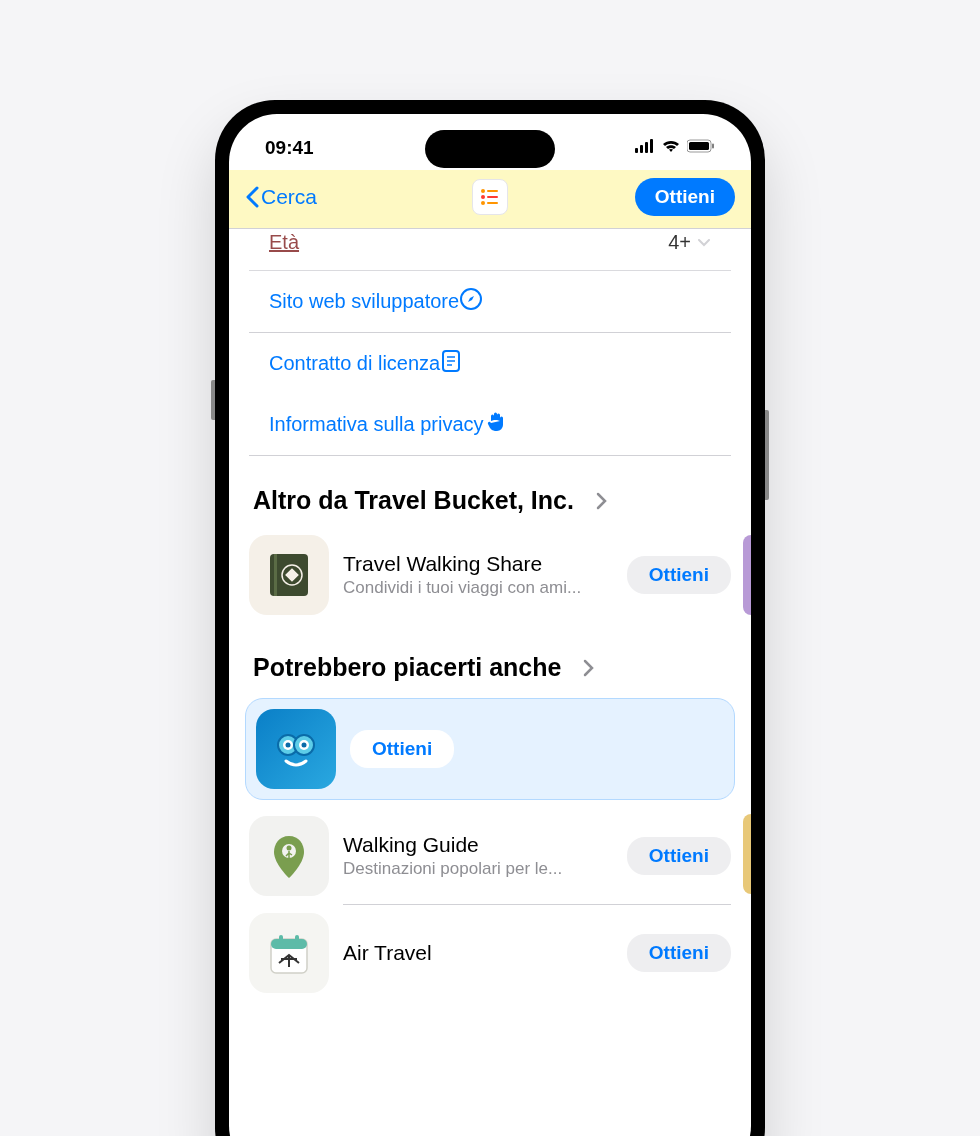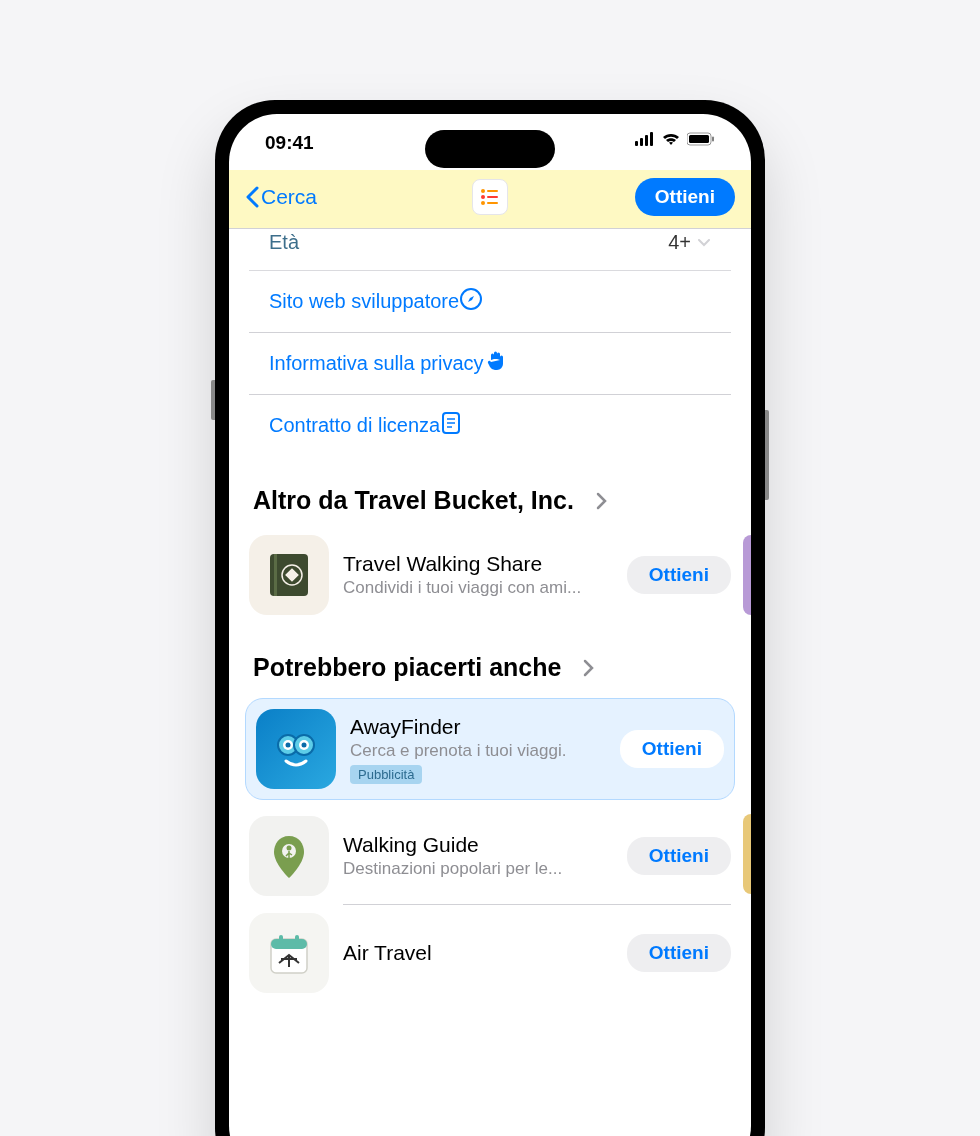--- a/index.html
+++ b/index.html
@@ -56,21 +56,21 @@
       transform: translateX(-50%);
       width: 130px;
       height: 38px;
       background: #000;
       border-radius: 20px;
       z-index: 10;
     }
     .status-bar {
       display: flex;
       justify-content: space-between;
-      align-items: flex-start;
+      align-items: center;
       padding: 18px 36px 6px;
       height: 56px;
     }
     .status-time {
       font-size: 19px;
       font-weight: 600;
     }
     .status-icons {
       display: flex;
       gap: 6px;
@@ -125,21 +125,21 @@
       align-items: center;
       padding: 16px 20px;
       border-bottom: 0.5px solid #d1d1d6;
       font-size: 20px;
       margin: 0 20px;
     }
     .info-row.partial {
       padding-top: 2px;
       opacity: 0.8;
     }
-    .info-label { color: #0c4a6e; }
+    .info-label { color: #7f1d1d; text-decoration: underline; }
     .info-value { color: #000; display: flex; align-items: center; gap: 6px; }
     .info-value .chevron { color: #c7c7cc; }
     .link-row {
       display: flex;
       align-items: center;
       padding: 16px 20px;
       border-bottom: 0.5px solid #d1d1d6;
       font-size: 20px;
       margin: 0 20px;
     }
@@ -303,37 +303,37 @@
       <div class="link-row">
         <span class="link-label">Sito web sviluppatore</span>
         <span class="link-icon">
           <svg width="24" height="24" viewBox="0 0 24 24">
               <circle cx="12" cy="12" r="10" fill="none" stroke="#007aff" stroke-width="2"></circle>
               <path d="M15 9 L13 13 L9 15 L11 11 Z" fill="#007aff"></path>
             </svg>
         </span>
       </div>
 
-      <div class="link-row">
-        <span class="link-label">Informativa sulla privacy</span>
-        <span class="link-icon">
-          <svg width="24" height="24" viewBox="0 0 24 24">
-              <path d="M7 11 V6 a1.5 1.5 0 0 1 3 0 V10 M10 10 V4 a1.5 1.5 0 0 1 3 0 V10 M13 10 V5 a1.5 1.5 0 0 1 3 0 V11 M16 11 V8 a1.5 1.5 0 0 1 3 0 V15 a6 6 0 0 1 -6 6 h-2 a6 6 0 0 1 -5 -3 L4 14 a1.5 1.5 0 0 1 2 -2 L7 13" fill="#007aff"></path>
-            </svg>
-        </span>
-      </div>
-
       <div class="link-row last">
         <span class="link-label">Contratto di licenza</span>
         <span class="link-icon">
           <svg width="22" height="24" viewBox="0 0 22 24">
               <rect x="3" y="2" width="16" height="20" rx="3" fill="none" stroke="#007aff" stroke-width="2"></rect>
               <line x1="7" y1="8" x2="15" y2="8" stroke="#007aff" stroke-width="1.5"></line>
               <line x1="7" y1="12" x2="15" y2="12" stroke="#007aff" stroke-width="1.5"></line>
               <line x1="7" y1="16" x2="12" y2="16" stroke="#007aff" stroke-width="1.5"></line>
+            </svg>
+        </span>
+      </div>
+
+      <div class="link-row">
+        <span class="link-label">Informativa sulla privacy</span>
+        <span class="link-icon">
+          <svg width="24" height="24" viewBox="0 0 24 24">
+              <path d="M7 11 V6 a1.5 1.5 0 0 1 3 0 V10 M10 10 V4 a1.5 1.5 0 0 1 3 0 V10 M13 10 V5 a1.5 1.5 0 0 1 3 0 V11 M16 11 V8 a1.5 1.5 0 0 1 3 0 V15 a6 6 0 0 1 -6 6 h-2 a6 6 0 0 1 -5 -3 L4 14 a1.5 1.5 0 0 1 2 -2 L7 13" fill="#007aff"></path>
             </svg>
         </span>
       </div>
 
       <div class="section-header">
         <span>Altro da Travel Bucket, Inc.</span>
         <svg class="section-chevron" width="12" height="20" viewBox="0 0 12 20">
             <path d="M2 3 L9 10 L2 17" stroke="#8e8e93" stroke-width="2.5" fill="none" stroke-linecap="round"></path>
           </svg>
       </div>
@@ -370,25 +370,20 @@
             <svg width="60" height="60" viewBox="0 0 60 60">
               <circle cx="22" cy="26" r="10" fill="#5dcde8" stroke="#0a6ba8" stroke-width="2"></circle>
               <circle cx="38" cy="26" r="10" fill="#5dcde8" stroke="#0a6ba8" stroke-width="2"></circle>
               <circle cx="22" cy="26" r="5" fill="#fff"></circle>
               <circle cx="38" cy="26" r="5" fill="#fff"></circle>
               <circle cx="22" cy="26" r="2.5" fill="#0a6ba8"></circle>
               <circle cx="38" cy="26" r="2.5" fill="#0a6ba8"></circle>
               <path d="M20 42 Q30 50 40 42" stroke="#fff" stroke-width="3" fill="none" stroke-linecap="round"></path>
             </svg>
           </div>
-          <div class="app-info">
-            <div class="app-name">AwayFinder</div>
-            <div class="app-desc">Cerca e prenota i tuoi viaggi.</div>
-            <span class="ad-badge">Pubblicità</span>
-          </div>
           <button class="get-btn">Ottieni</button>
         </div>
 
         <div class="app-row" style="margin-top:8px;">
           <div class="app-icon" style="background:#f2f2f0;">
             <svg width="50" height="60" viewBox="0 0 50 60">
                 <path d="M25 10 C15 10 10 18 10 26 C10 38 25 52 25 52 C25 52 40 38 40 26 C40 18 35 10 25 10 Z" fill="#7a9e4f"></path>
                 <circle cx="25" cy="25" r="7" fill="#f2f2f0"></circle>
                 <circle cx="25" cy="22" r="2.5" fill="#7a9e4f"></circle>
                 <path d="M25 25 L25 32 M25 27 L22 30 M25 27 L28 29 M25 32 L22 36 M25 32 L28 36" stroke="#7a9e4f" stroke-width="1.5" fill="none"></path>

